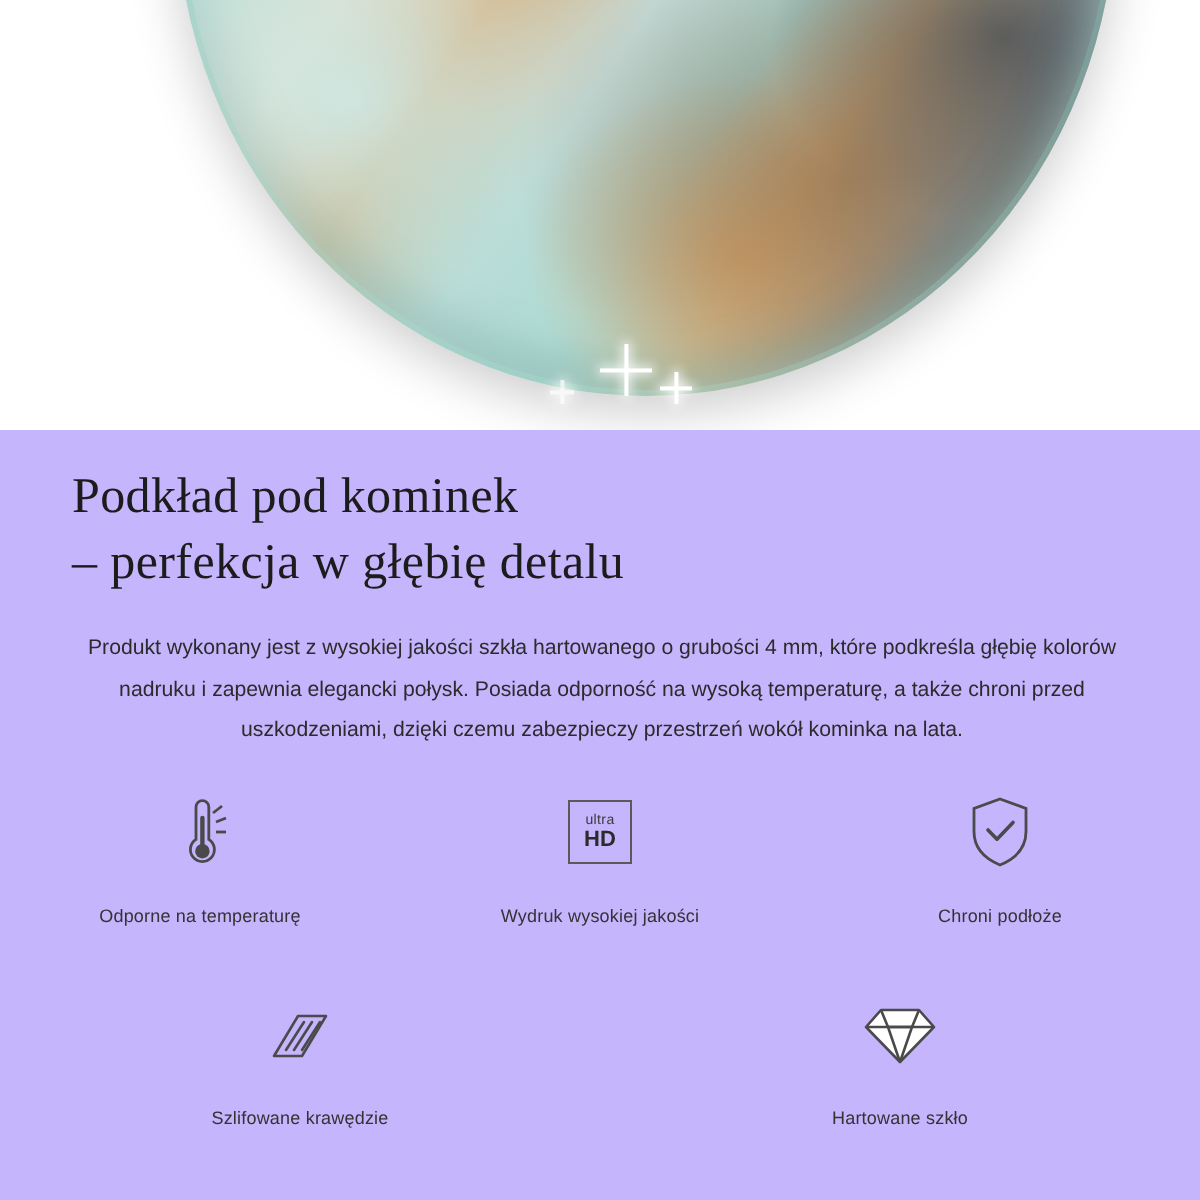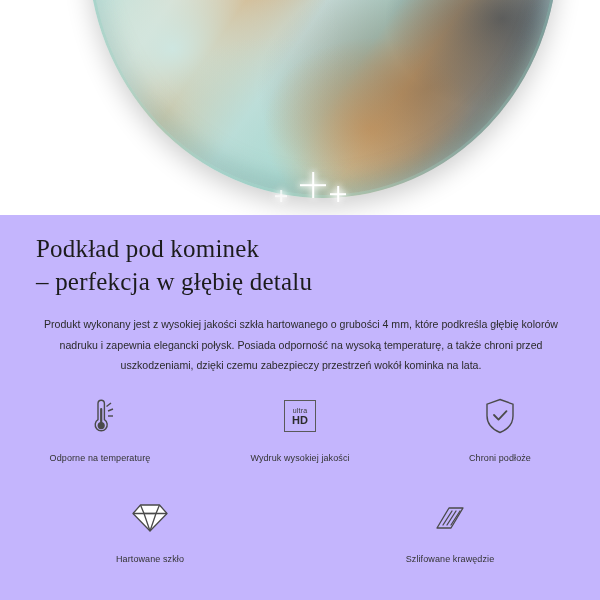--- a/index.html
+++ b/index.html
@@ -232,41 +232,41 @@
         </div>
         <div class="feature-label">Chroni podłoże</div>
       </div>
 
     </div>
 
     <div class="feature-row row-2">
 
       <div class="feature">
         <div class="feature-icon">
+          <svg width="34" height="32" viewBox="0 0 34 32" fill="none" stroke="#4a4a4a" stroke-width="1.3" stroke-linecap="round">
+            <path d="M4 27 L16 7 L30 7 L18 27 Z" stroke-linejoin="round"></path>
+            <line x1="10" y1="24" x2="19" y2="10"></line>
+            <line x1="14" y1="24" x2="23" y2="10"></line>
+            <line x1="18" y1="24" x2="27" y2="10"></line>
+          </svg>
+        </div>
+        <div class="feature-label">Szlifowane krawędzie</div>
+      </div>
+
+      <div class="feature">
+        <div class="feature-icon">
           <svg width="38" height="34" viewBox="0 0 38 34" fill="none" stroke="#4a4a4a" stroke-width="1.3" stroke-linejoin="round">
             <path d="M9.5 5h19l7.5 8.5L19 31 2 13.5z" fill="#ffffff"></path>
             <path d="M2 13.5h34"></path>
             <path d="M9.5 5 13 13.5 19 31"></path>
             <path d="M28.5 5 25 13.5 19 31"></path>
             <path d="M13 13.5h12"></path>
           </svg>
         </div>
         <div class="feature-label">Hartowane szkło</div>
       </div>
 
-      <div class="feature">
-        <div class="feature-icon">
-          <svg width="34" height="32" viewBox="0 0 34 32" fill="none" stroke="#4a4a4a" stroke-width="1.3" stroke-linecap="round">
-            <path d="M4 27 L16 7 L30 7 L18 27 Z" stroke-linejoin="round"></path>
-            <line x1="10" y1="24" x2="19" y2="10"></line>
-            <line x1="14" y1="24" x2="23" y2="10"></line>
-            <line x1="18" y1="24" x2="27" y2="10"></line>
-          </svg>
-        </div>
-        <div class="feature-label">Szlifowane krawędzie</div>
-      </div>
-
 
     </div>
 
   </div>
 
 </div>
 
 </body></html>

